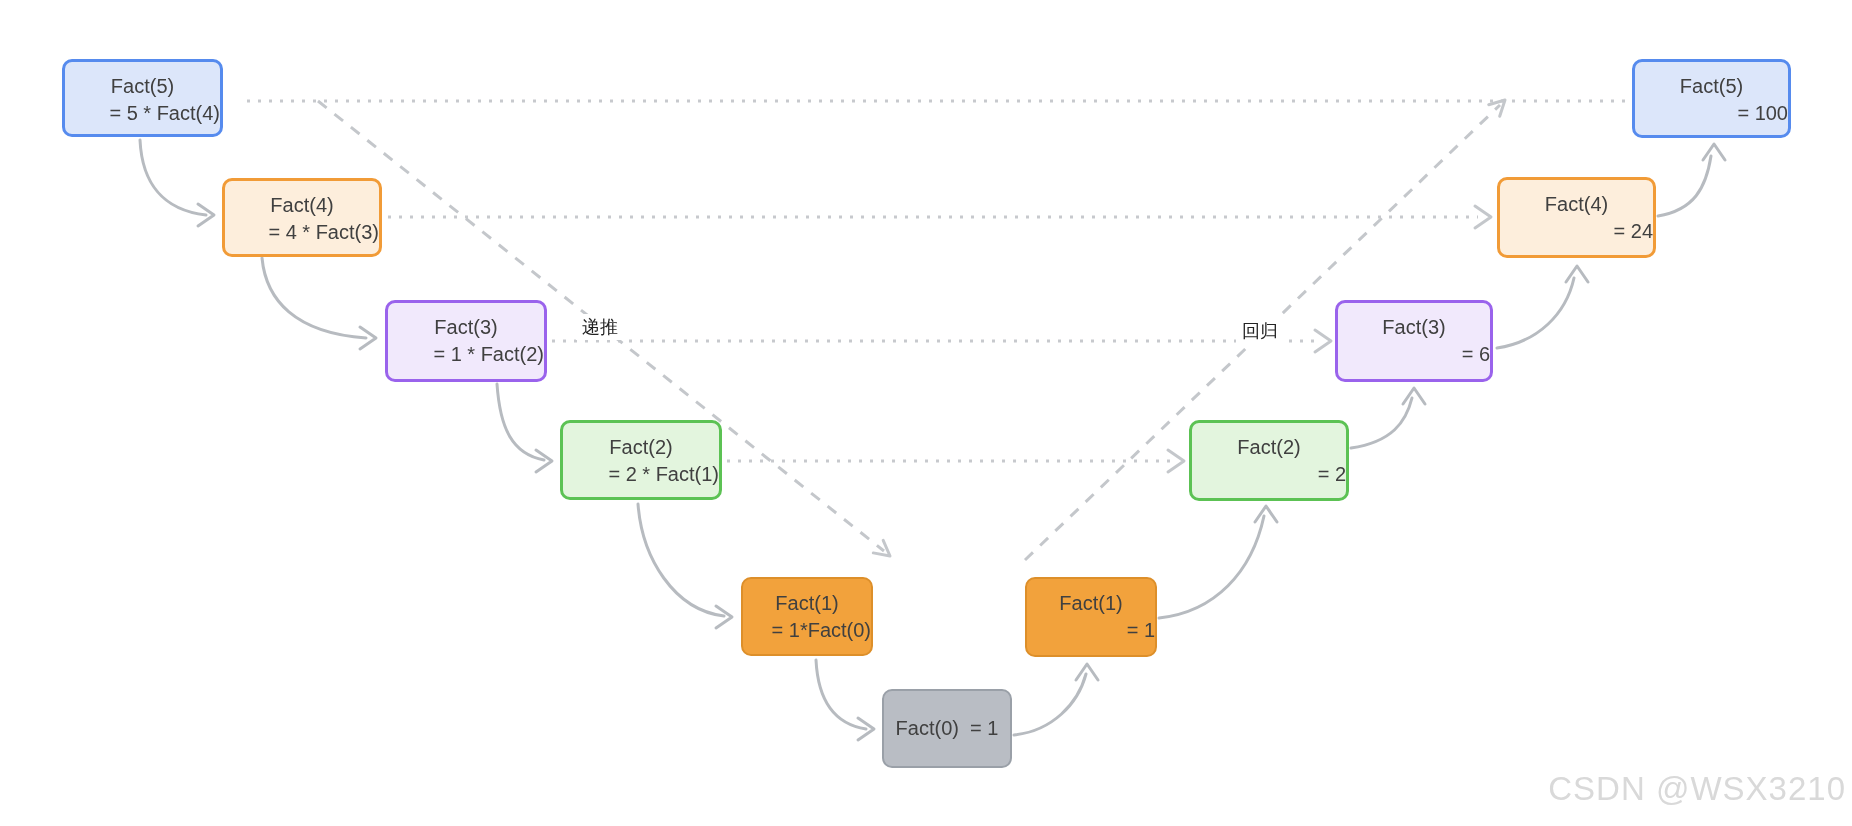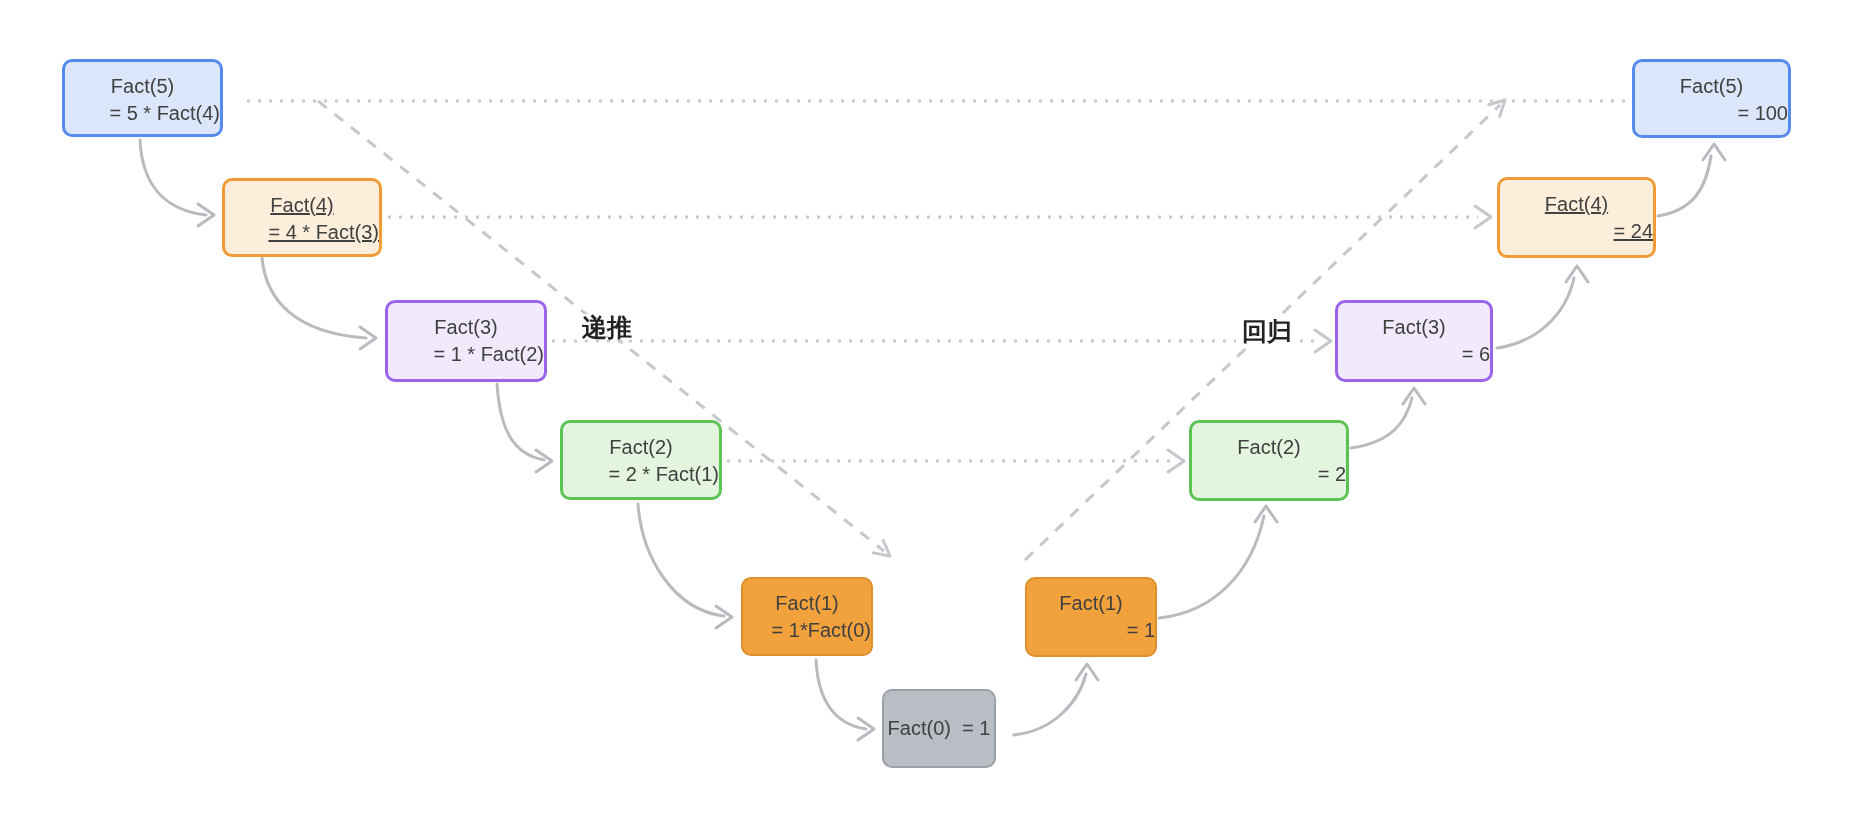--- a/index.html
+++ b/index.html
@@ -16,29 +16,29 @@
     font-size:20px; line-height:27px; color:#404040;
     padding-top:11px;
   }
   .node .l1 { text-align:center; }
   .node .l2 { text-align:right; padding-left:11px; }
   .node.single {
     display:flex; align-items:center; justify-content:center;
     padding-top:0; white-space:pre;
   }
   .c-blue        { border-color:#568bee; background:#dce6fa; }
-  .c-orange      { border-color:#f19b37; background:#fdeedc;text-decoration:underline; }
+  .c-orange      { border-color:#f19b37; background:#fdeedc; }
   .c-purple      { border-color:#9a63ec; background:#f1e9fc; }
   .c-green       { border-color:#5cc254; background:#e3f5de; }
   .c-orangesolid { border-width:2px; border-color:#dd8f2a; background:#f2a23c; }
   .c-gray        { border-width:2px; border-color:#9aa0a8; background:#b9bdc4; }
 
   .phase-label {
     position:absolute; background:#ffffff; color:#232323;
-    font-size:25px; line-height:26px; padding:0 6px;font-weight:bold;
+    font-size:18px; line-height:26px; padding:0 6px;
   }
   .watermark {
     position:absolute; right:6px; top:770px;
     font-size:33px; letter-spacing:1px; color:#d9d9d9;
     text-shadow:1px 1px 0 #ffffff;
   }
 
   .dot   { fill:none; stroke:#c7c9cd; stroke-width:3; stroke-dasharray:3 8; }
   .dash  { fill:none; stroke:#c4c7cb; stroke-width:3; stroke-dasharray:11 10; }
   .wire  { fill:none; stroke:#b7bbc0; stroke-width:3; stroke-linecap:round; }
@@ -134,21 +134,21 @@
   </div>
   <div class="node c-green" style="left:560px;top:420px;width:162px;height:80px">
     <div class="l1">Fact(2)</div>
     <div class="l2">= 2 * Fact(1)</div>
   </div>
   <div class="node c-orangesolid" style="left:741px;top:577px;width:132px;height:79px">
     <div class="l1">Fact(1)</div>
     <div class="l2">= 1*Fact(0)</div>
   </div>
 
-  <div class="node c-gray single" style="left:882px;top:689px;width:114px;height:79px">
+  <div class="node c-gray single" style="left:882px;top:689px;width:130px;height:79px">
     <div class="l1">Fact(0)  = 1</div>
   </div>
 
   <div class="node c-orangesolid" style="left:1025px;top:577px;width:132px;height:80px">
     <div class="l1">Fact(1)</div>
     <div class="l2">= 1</div>
   </div>
   <div class="node c-green" style="left:1189px;top:420px;width:160px;height:81px">
     <div class="l1">Fact(2)</div>
     <div class="l2">= 2</div>
@@ -162,14 +162,15 @@
     <div class="l2">= 24</div>
   </div>
   <div class="node c-blue" style="left:1632px;top:59px;width:159px;height:79px">
     <div class="l1">Fact(5)</div>
     <div class="l2">= 100</div>
   </div>
 
   <div class="phase-label" style="left:576px;top:314px">递推</div>
   <div class="phase-label" style="left:1236px;top:318px">回归</div>
 
+  <div class="watermark">CSDN @WSX3210</div>
 
 </div>
 
 </body></html>

